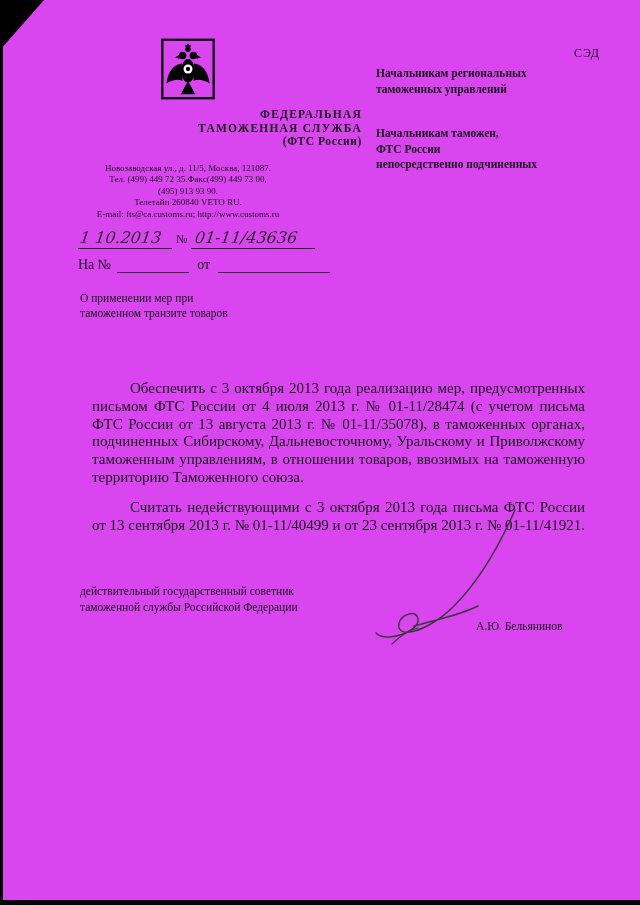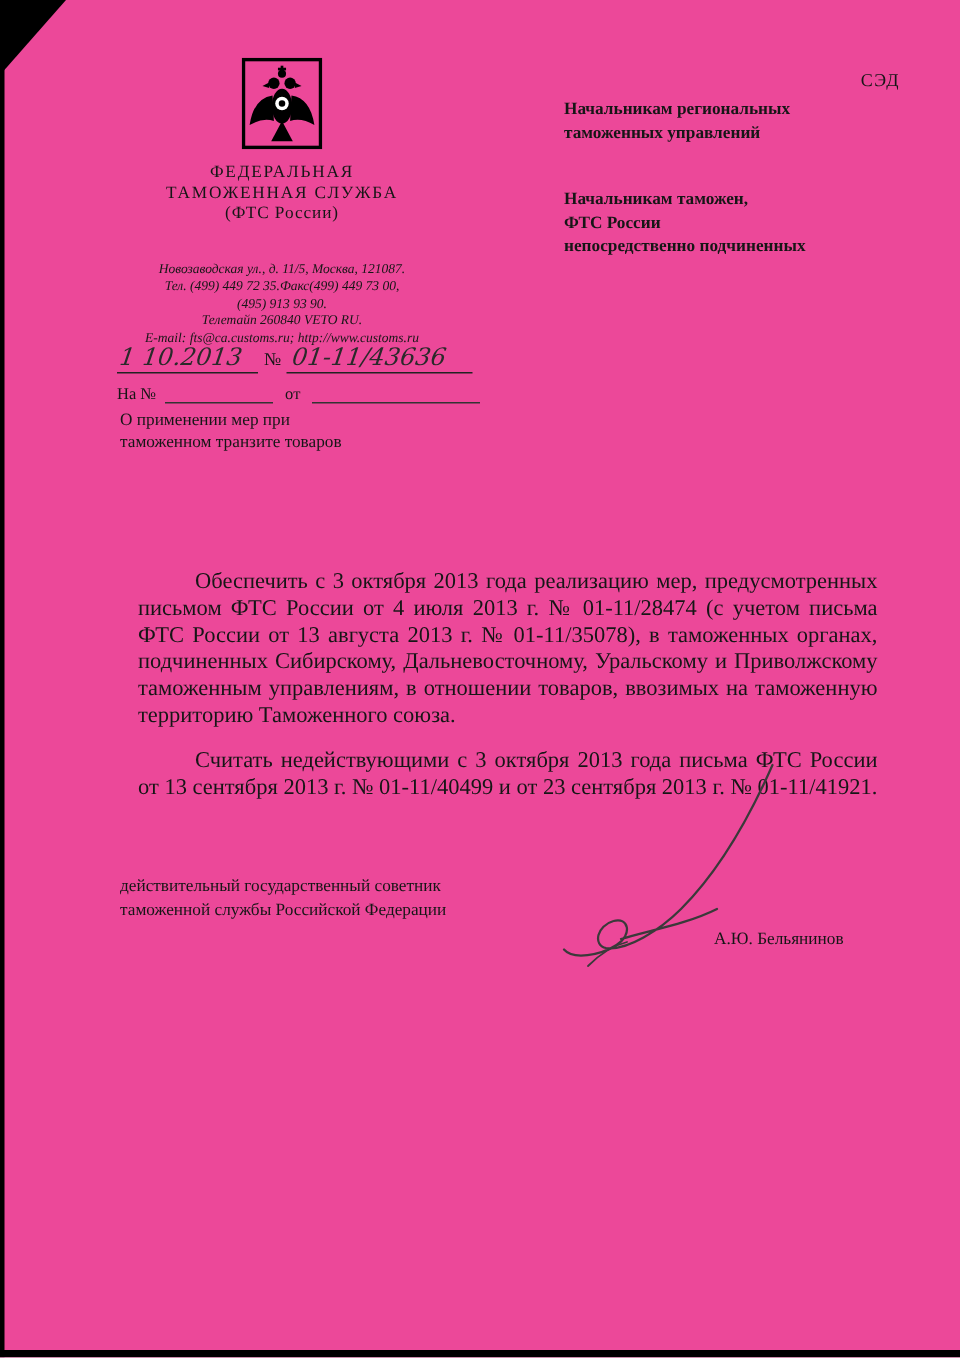--- a/index.html
+++ b/index.html
@@ -1,20 +1,20 @@
 <!DOCTYPE html>
 <html><head>
 <meta charset="utf-8">
 <style>
   html,body { margin:0; padding:0; background:#e8e8e8; }
   .page {
     position:relative;
     width:640px; height:905px;
     margin:0 auto;
-    background:#ec4899;
+    background:#d946ef;
     font-family:"Liberation Serif","DejaVu Serif",serif;
     color:#161616;
     overflow:hidden;
   }
   
   .edge-left   { position:absolute; left:0; top:0; width:3px; height:100%; background:#000; }
   .edge-bottom { position:absolute; left:0; bottom:0; width:100%; height:5px; background:#000; }
   .corner-fold {
     position:absolute; top:0; left:0; width:0; height:0;
     border-top:50px solid #000; border-right:44px solid transparent;
@@ -22,41 +22,41 @@
   .sed {
     position:absolute; top:46px; right:40px;
     font-size:12px; letter-spacing:1px;
   }
   
   .letterhead {
     position:absolute; left:14px; top:38px; width:348px;
     text-align:center;
   }
   .emblem { display:inline-block; }
-  .org-name { margin-top:4px; font-weight:normal; font-size:11.5px; line-height:13.5px; letter-spacing:1.2px; }
+  .org-name { margin-top:4px; font-weight:bold; font-size:11.5px; line-height:13.5px; letter-spacing:1.2px;text-align:right; }
   .org-name .ln3 { letter-spacing:0.6px; }
-  .address { margin-top:24px; font-size:9px; line-height:11.5px;font-style:italic; }
+  .address { margin-top:14px; font-size:9px; line-height:11.5px; }
   
   .out-line {
     position:absolute; left:78px; top:228px; width:300px;
     font-size:11px;
   }
   .hand {
     font-family:"DejaVu Serif",serif;
     font-style:italic; font-size:16px; color:#2a2a2a;
     transform:skewX(-8deg); display:inline-block;
   }
   .u-date   { display:inline-block; border-bottom:1.3px solid #222; padding:0 6px 1px 2px; min-width:86px; }
   .u-number { display:inline-block; border-bottom:1.3px solid #222; padding:0 8px 1px 4px; min-width:112px; }
   .no-sign { font-size:12px; margin:0 4px; }
-  .ref-line { position:absolute; left:78px; top:257px; font-size:11px; }
+  .ref-line { position:absolute; left:78px; top:257px; font-size:14px; }
   .blank { display:inline-block; border-bottom:1px solid #333; height:11px; vertical-align:bottom; }
   .blank.b1 { width:72px; margin:0 8px 0 6px; }
   .blank.b2 { width:112px; margin-left:8px; }
-  .subject { position:absolute; left:80px; top:273px; font-size:11.5px; line-height:15px; }
+  .subject { position:absolute; left:80px; top:291px; font-size:11.5px; line-height:15px; }
   
   .addressees { position:absolute; left:376px; top:66px; width:220px; font-size:11.5px; line-height:15.5px;font-weight:bold; }
   .addressee-block + .addressee-block { margin-top:29px; }
   
   .body-text { position:absolute; left:80px; top:368px; width:517px; }
   .body-text p {
     margin:12px; font-size:15px; line-height:17.8px;
     text-align:justify; text-indent:38px;
   }
   

